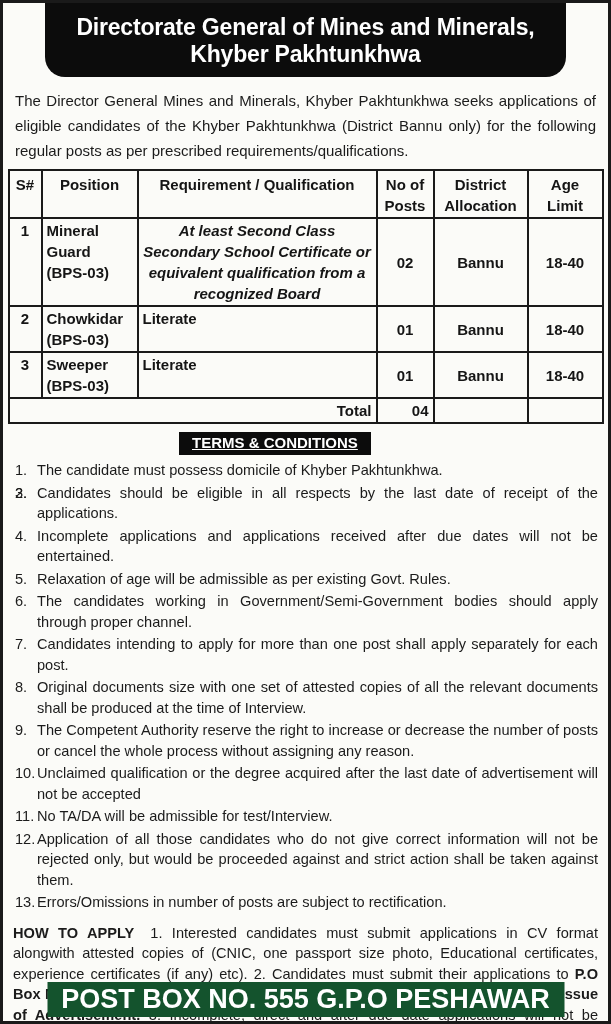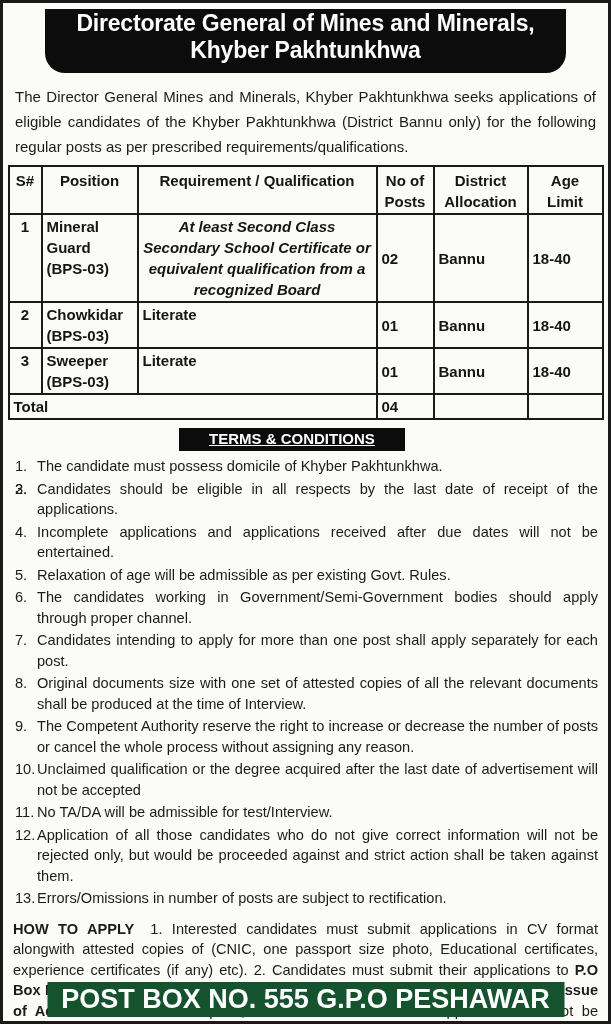--- a/index.html
+++ b/index.html
@@ -12,26 +12,26 @@
   }
   .page {
     position:absolute; inset:0;
     box-sizing:border-box;
     border:3px solid #1a1a1a;
     background:#fbfbf8;
     overflow:hidden;
   }
   .title-box {
     width:521px;
-    margin:6px auto;
+    margin:0 auto;
     background:#0c0c0c;
     color:#ffffff;
     text-align:center;
     border-radius:0 0 20px 20px;
-    padding:1px 0 9px;
+    padding:11px 0 9px;
   }
   .title-line {
     font-size:23px;
     font-weight:700;
     line-height:27px;
     letter-spacing:-0.2px;
   }
   .intro {
     margin:11px 12px 6px;
     font-size:15px;
@@ -56,30 +56,30 @@
   }
   .posts th { vertical-align:top; text-align:center; padding-top:3px; }
   .col-sn{width:33px;} .col-pos{width:96px;} .col-req{width:239px;}
   .col-posts{width:57px;} .col-dist{width:94px;} .col-age{width:75px;}
   .row-1{height:86px;} .row-2{height:38px;} .row-3{height:39px;} .row-total{height:23px;}
   .head-row{height:44px;}
   .sn-cell{ text-align:center; vertical-align:top; }
   .pos-cell{ text-align:left; vertical-align:top; padding-left:7px; }
   .req-center{ text-align:center; vertical-align:top;font-style:italic; }
   .req-left{ text-align:left; vertical-align:top; padding-left:7px; }
-  .mid-cell{ vertical-align:middle; }
-  .total-cell{ text-align:left; vertical-align:middle; }
+  .mid-cell{ text-align:center; vertical-align:middle; }
+  .total-cell{ text-align:right; vertical-align:middle; }
   .terms-heading {
     width:max-content;
     background:#0c0c0c;
     color:#ffffff;
     font-weight:700;
     font-size:15px;
     text-decoration:underline;
-    padding:2px 30px 4px;
+    padding:2px 13px 4px;
     margin:8px 0 5px 176px;
   }
   .terms-list { margin:0 10px; padding:0; }
   .terms-list li {
     list-style:none;
     position:relative;
     padding-left:24px;
     text-align:justify;
     font-size:14.6px;
     line-height:20.5px;

